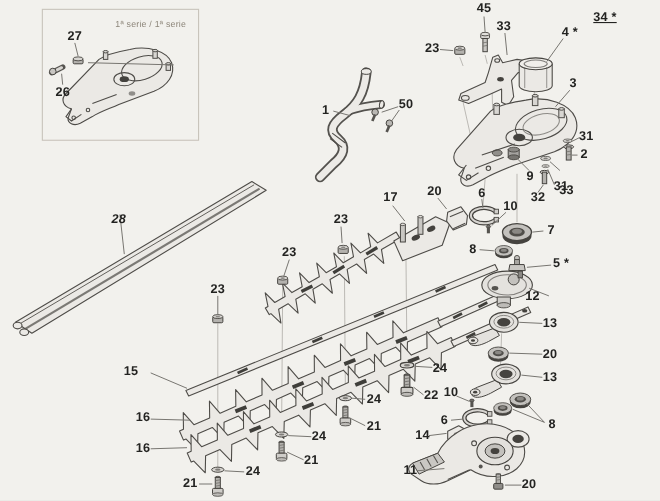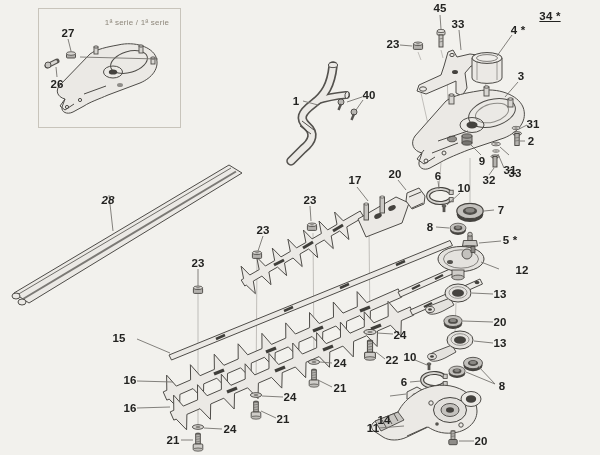--- a/index.html
+++ b/index.html
@@ -376,47 +376,47 @@
     <line class="ld" x1="181" y1="440" x2="193" y2="440"></line>
   </g>
 </svg>
 
 <div id="inset-label">1ª serie / 1ª serie</div>
 <div id="callout-layer">
       <div class="callout" style="left: 68px; top: 33px;">27</div>
       <div class="callout" style="left: 57px; top: 84px;">26</div>
       <div class="callout" style="left: 108px; top: 200px; font-style: italic;">28</div>
       <div class="callout" style="left: 296px; top: 101px;">1</div>
-      <div class="callout" style="left: 369px; top: 95px;">40</div>
+      <div class="callout" style="left: 369px; top: 95px;">50</div>
       <div class="callout" style="left: 440px; top: 8px;">45</div>
       <div class="callout" style="left: 458px; top: 24px;">33</div>
       <div class="callout" style="left: 393px; top: 44px;">23</div>
       <div class="callout" style="left: 518px; top: 30px;">4 *</div>
       <div class="callout" style="left: 550px; top: 16px; text-decoration: underline;">34 *</div>
       <div class="callout" style="left: 521px; top: 76px;">3</div>
       <div class="callout" style="left: 533px; top: 124px;">31</div>
       <div class="callout" style="left: 531px; top: 141px;">2</div>
       <div class="callout" style="left: 515px; top: 173px;">33</div>
       <div class="callout" style="left: 510px; top: 170px;">31</div>
       <div class="callout" style="left: 489px; top: 180px; text-align: center;">32</div>
       <div class="callout" style="left: 482px; top: 161px;">9</div>
       <div class="callout" style="left: 438px; top: 176px;">6</div>
       <div class="callout" style="left: 395px; top: 174px;">20</div>
       <div class="callout" style="left: 464px; top: 188px;">10</div>
       <div class="callout" style="left: 501px; top: 210px;">7</div>
       <div class="callout" style="left: 430px; top: 227px;">8</div>
       <div class="callout" style="left: 510px; top: 240px;">5 *</div>
-      <div class="callout" style="left: 522px; top: 270px;">12</div>
+      <div class="callout" style="left: 484px; top: 270px;">12</div>
       <div class="callout" style="left: 500px; top: 294px;">13</div>
       <div class="callout" style="left: 500px; top: 322px;">20</div>
       <div class="callout" style="left: 500px; top: 343px;">13</div>
       <div class="callout" style="left: 410px; top: 357px;">10</div>
       <div class="callout" style="left: 404px; top: 382px;">6</div>
       <div class="callout" style="left: 502px; top: 386px;">8</div>
-      <div class="callout" style="left: 384px; top: 396px; margin-top: 24px;">14</div>
+      <div class="callout" style="left: 384px; top: 396px;">14</div>
       <div class="callout" style="left: 373px; top: 428px;">11</div>
       <div class="callout" style="left: 481px; top: 441px; text-align: center;">20</div>
       <div class="callout" style="left: 355px; top: 180px;">17</div>
       <div class="callout" style="left: 310px; top: 200px;">23</div>
       <div class="callout" style="left: 263px; top: 230px;">23</div>
       <div class="callout" style="left: 198px; top: 263px;">23</div>
       <div class="callout" style="left: 119px; top: 338px;">15</div>
       <div class="callout" style="left: 130px; top: 380px;">16</div>
       <div class="callout" style="left: 130px; top: 408px;">16</div>
       <div class="callout" style="left: 400px; top: 335px;">24</div>

